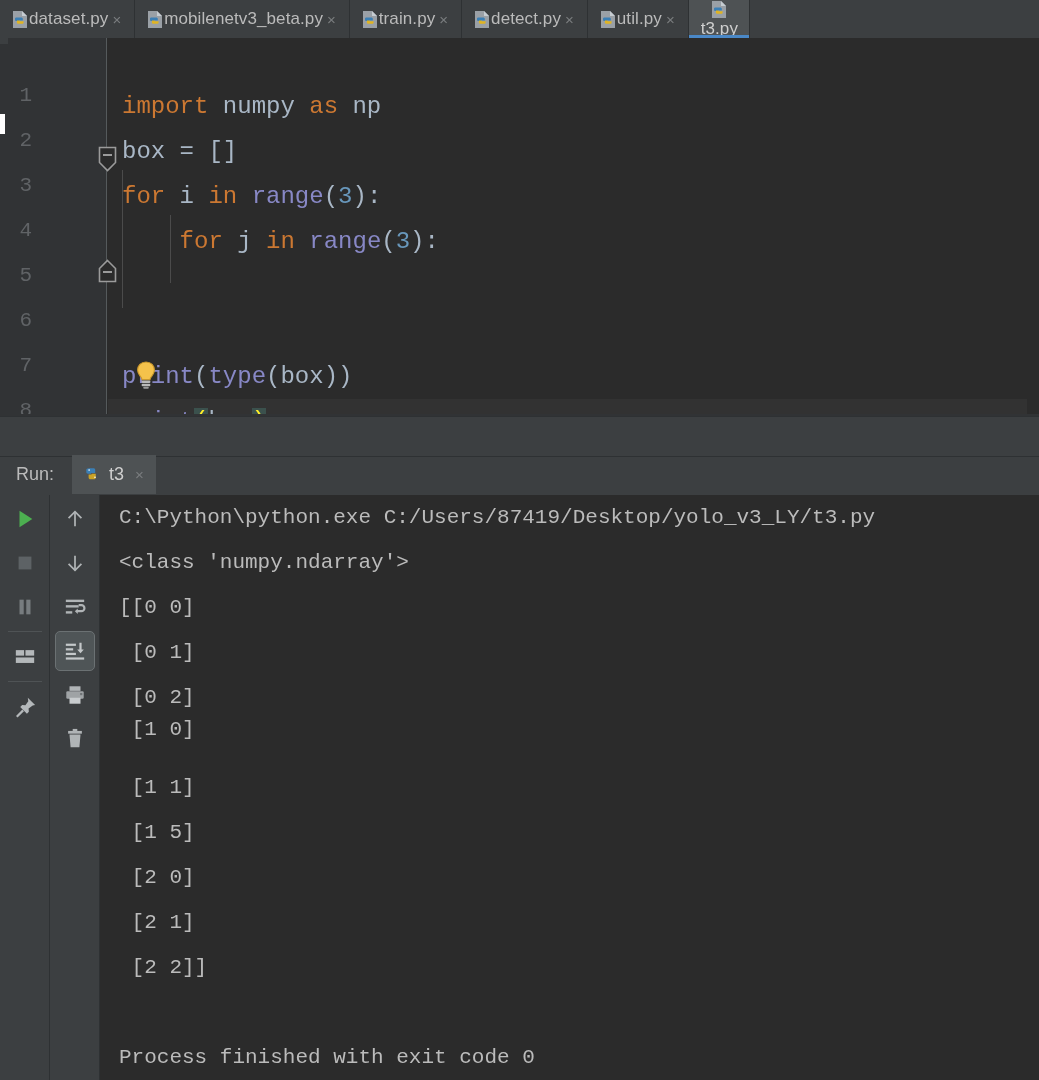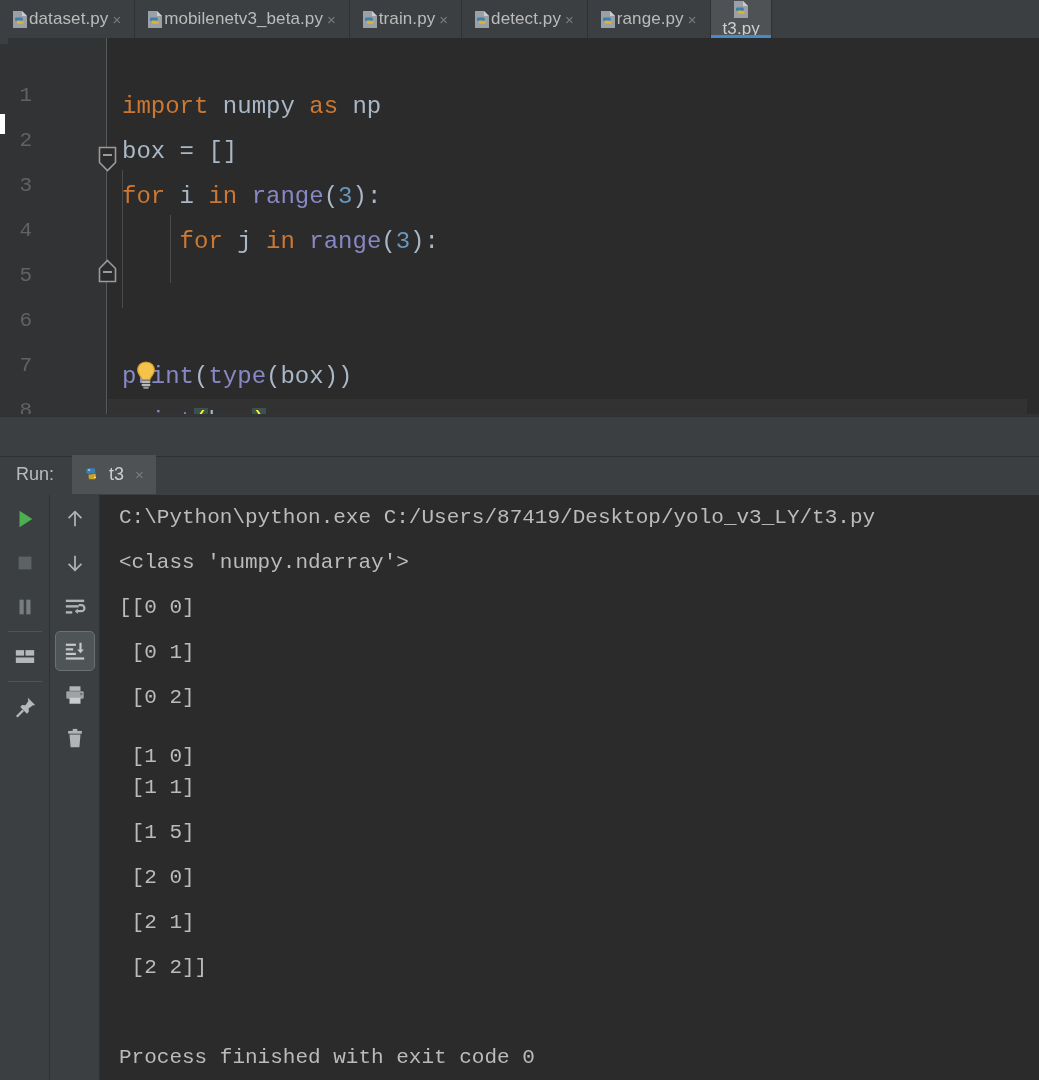--- a/index.html
+++ b/index.html
@@ -209,21 +209,21 @@
 
   <div class="tab">
     <span class="pyicon">
       <svg viewBox="0 0 17 19" width="17" height="19">
         <path d="M1 1 h9 l5 5 v12 h-14 z" fill="#9aa0a6"></path>
         <path d="M10 1 l5 5 h-5 z" fill="#c6ccd1"></path>
         <path d="M5.2 7.6 h4.0 c1.0 0 1.6 .5 1.6 1.5 v1.3 h-3.7 v.7 h-2.6 c-1.0 0-1.5 -.6 -1.5 -1.6 v-.8 c0-1.0 .6-1.1 2.2-1.1 z" fill="#3b7fb5"></path>
         <path d="M11.6 11.2 h-4.0 v-.6 h-2.7 v1.7 c0 1.0 .6 1.5 1.6 1.5 h3.6 c1.0 0 1.5-.5 1.5-1.5 z" fill="#e0b422"></path>
       </svg>
     </span>
-    <span class="tab-label">range.py</span>
+    <span class="tab-label">util.py</span>
     <span class="tab-close">×</span>
   </div>
 
   <div class="tab active">
     <span class="pyicon">
       <svg viewBox="0 0 17 19" width="17" height="19">
         <path d="M1 1 h9 l5 5 v12 h-14 z" fill="#9aa0a6"></path>
         <path d="M10 1 l5 5 h-5 z" fill="#c6ccd1"></path>
         <path d="M5.2 7.6 h4.0 c1.0 0 1.6 .5 1.6 1.5 v1.3 h-3.7 v.7 h-2.6 c-1.0 0-1.5 -.6 -1.5 -1.6 v-.8 c0-1.0 .6-1.1 2.2-1.1 z" fill="#3b7fb5"></path>
         <path d="M11.6 11.2 h-4.0 v-.6 h-2.7 v1.7 c0 1.0 .6 1.5 1.6 1.5 h3.6 c1.0 0 1.5-.5 1.5-1.5 z" fill="#e0b422"></path>
@@ -407,21 +407,21 @@
       </svg>
     </div>
   </div>
 
   <div id="console">
     <div class="oline" style="top:0px">C:\Python\python.exe C:/Users/87419/Desktop/yolo_v3_LY/t3.py</div>
     <div class="oline" style="top:45px">&lt;class 'numpy.ndarray'&gt;</div>
     <div class="oline" style="top:90px">[[0 0]</div>
     <div class="oline" style="top:135px"> [0 1]</div>
     <div class="oline" style="top:180px"> [0 2]</div>
-    <div class="oline" style="top:239px"> [1 0]</div>
+    <div class="oline" style="top:212px"> [1 0]</div>
     <div class="oline" style="top:270px"> [1 1]</div>
     <div class="oline" style="top:315px"> [1 5]</div>
     <div class="oline" style="top:360px"> [2 0]</div>
     <div class="oline" style="top:405px"> [2 1]</div>
     <div class="oline" style="top:450px"> [2 2]]</div>
     <div class="oline" style="top:495px"></div>
     <div class="oline" style="top:540px">Process finished with exit code 0</div>
     <div id="console-rightgap"></div>
   </div>
 

